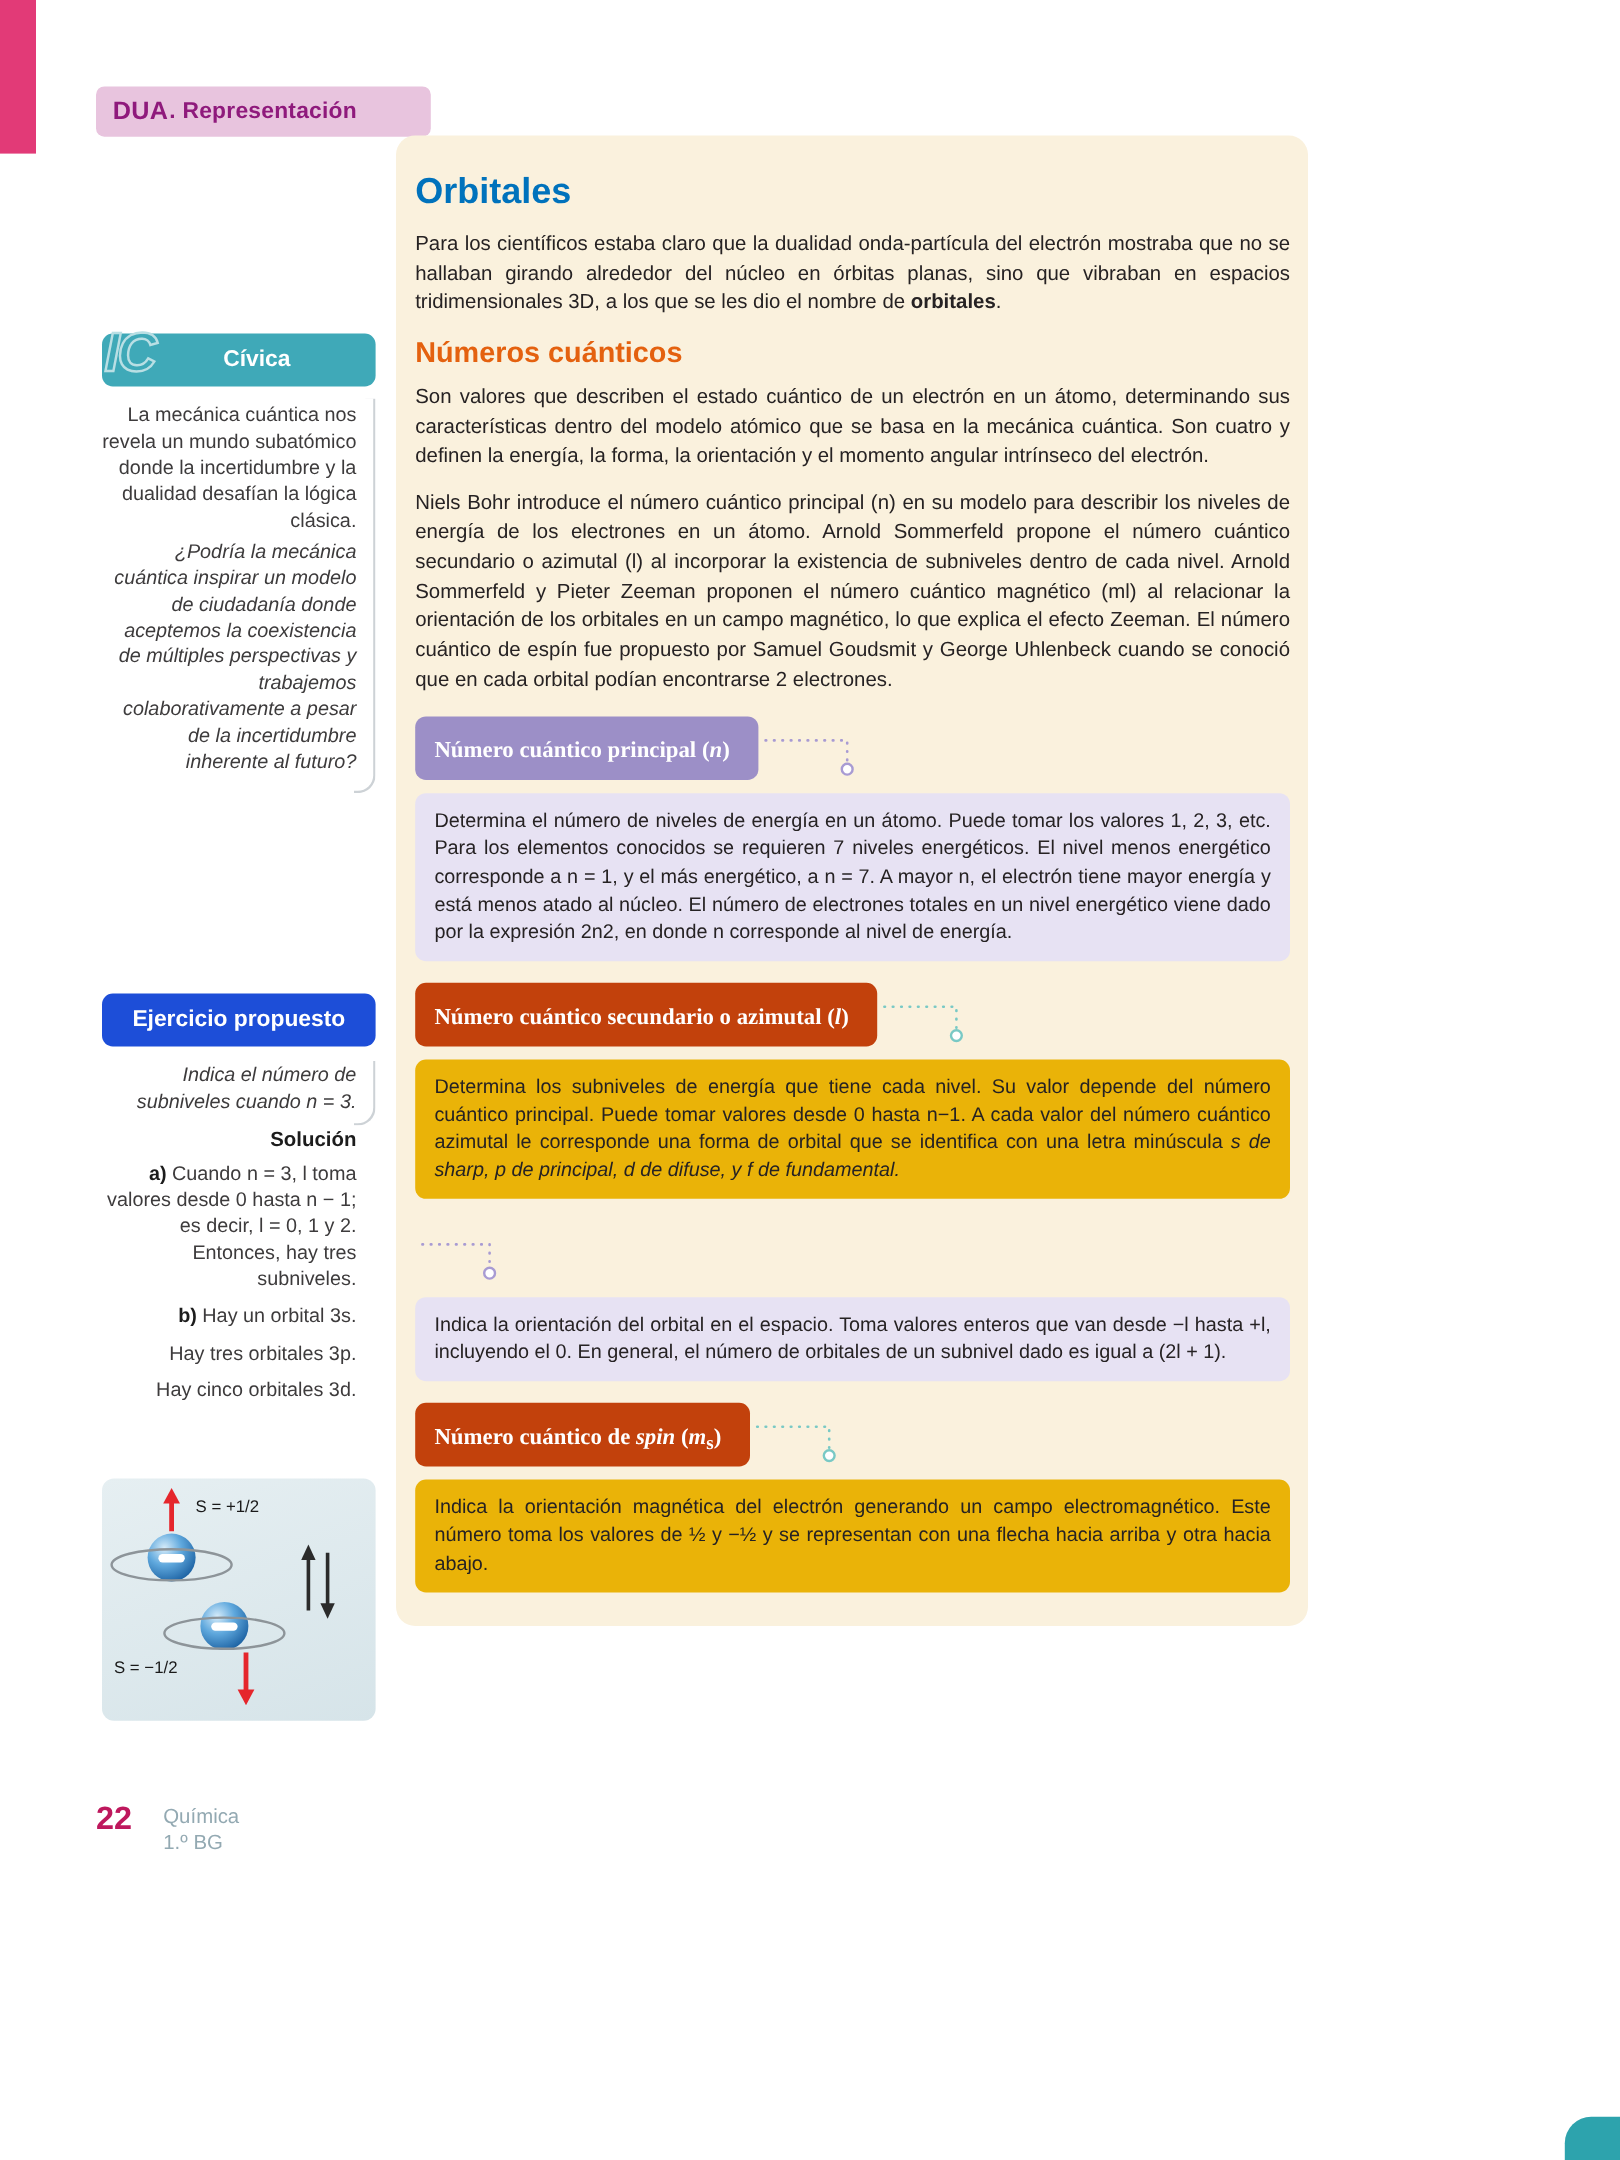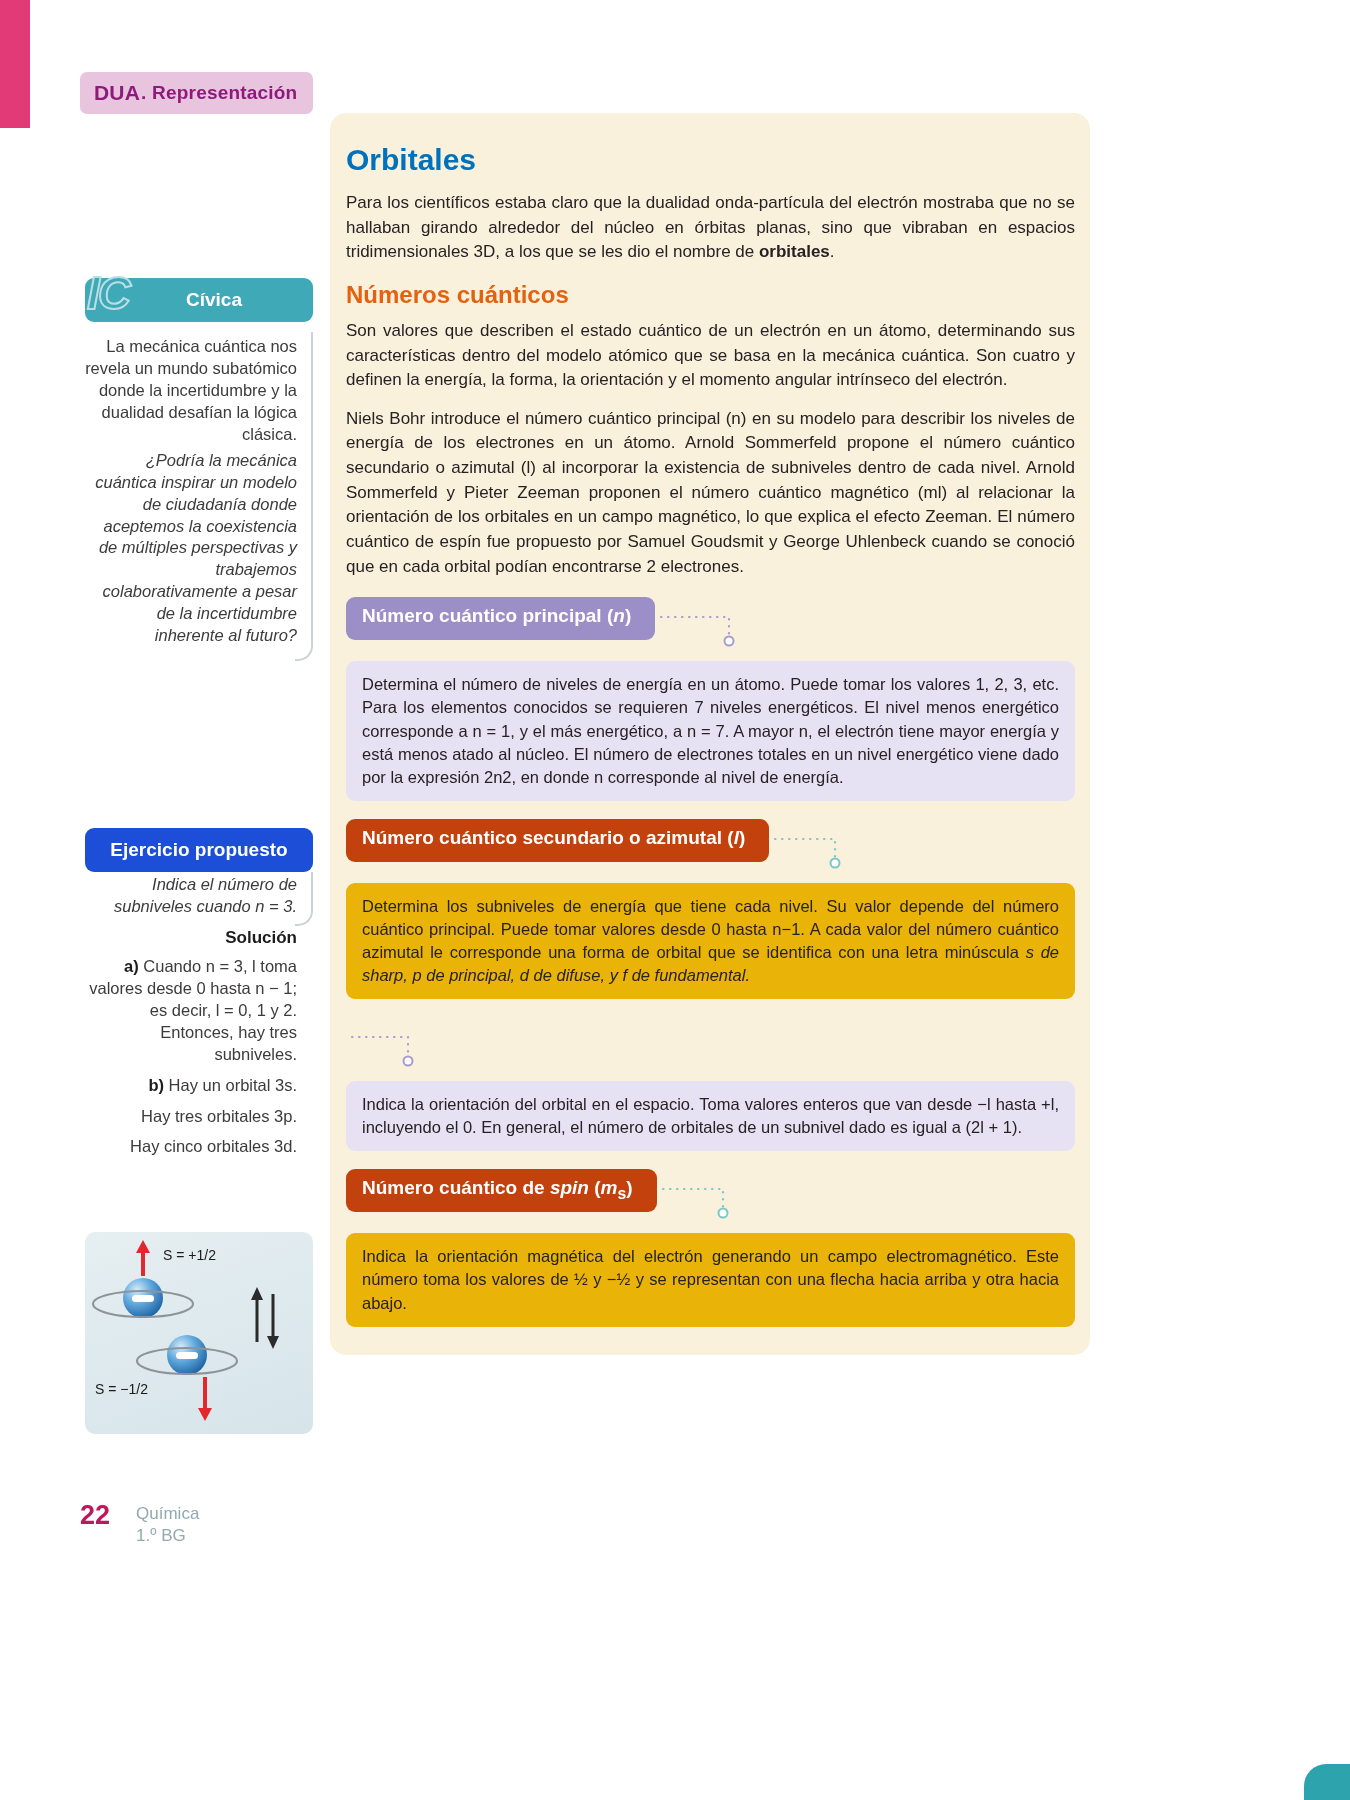--- a/index.html
+++ b/index.html
@@ -4,36 +4,36 @@
 <style>
   * { margin:0; padding:0; box-sizing:border-box; }
   html,body { background:#ffffff; }
   body { font-family:"Liberation Sans", sans-serif; color:#232021; }
   .page { position:relative; width:1350px; height:1800px; background:#ffffff; overflow:hidden; }
 
   
   .accent-bar { position:absolute; left:0; top:0; width:30px; height:128px; background:#e23a77; }
 
   
-  .dua-badge { position:absolute; left:80px; top:72px; width:233px; height:42px; background:#e8c4de;
+  .dua-badge { position:absolute; left:80px; top:72px; width:279px; height:42px; background:#e8c4de;
                border-radius:7px; display:flex; align-items:center; padding-left:14px;
                color:#8f1a7c; font-size:19px; font-weight:bold; letter-spacing:.2px; }
   .dua-badge .dua-bold { font-size:21px; margin-right:1px; }
 
   
   .content { position:absolute; left:330px; top:113px; width:760px; background:#faf1dd;
              border-radius:16px; padding:26px 15px 28px 16px; }
   .content h1 { color:#0072bc; font-size:30px; font-weight:bold; margin:4px 0 14px 0; }
   .content h2 { color:#e4610f; font-size:24px; font-weight:bold; margin:16px 0 10px 0; }
   .content p.body { font-size:17px; line-height:1.45; text-align:justify; margin-bottom:14px; color:#262223; }
 
   
   .card-head { display:flex; align-items:flex-start; margin:18px 0 10px 0; }
-  .pill { display:inline-block; color:#fff; font-weight:bold; font-size:19px; padding:8px 24px 9px 16px;
-          border-radius:9px; white-space:nowrap; }
+  .pill { display:inline-block; color:#fff; font-weight:bold; font-size:19px; padding:18px 24px 9px 16px;
+          border-radius:9px; white-space:nowrap;font-family:Liberation Serif, serif; }
   .theme-purple .pill { background:#9c8fc7; }
   .theme-teal   .pill { background:#c2410c; }
   .card-body { border-radius:9px; padding:12px 16px; font-size:16.5px; line-height:1.4; text-align:justify; color:#262223; }
   .theme-purple .card-body { background:#e7e2f3; }
   .theme-teal   .card-body { background:#eab308; }
   .connector { margin-left:4px; margin-top:6px; overflow:visible; }
   .conn-path { fill:none; stroke-width:2.2; stroke-dasharray:0.5 6.5; stroke-linecap:round; }
   .conn-dot  { fill:#ffffff; stroke-width:2; }
   .theme-purple .conn-path, .theme-purple .conn-dot { stroke:#a89bd3; }
   .theme-teal   .conn-path, .theme-teal   .conn-dot { stroke:#79c9c5; }
@@ -48,21 +48,21 @@
   .civica-body { position:relative; margin-top:14px; padding-right:16px; text-align:right;
                  font-size:16.5px; line-height:1.33; color:#3d3b3c; }
   .bracket { position:absolute; right:0; width:18px; border-right:2px solid #cdd2d6;
              border-bottom:2px solid #cdd2d6; border-bottom-right-radius:15px; }
   .civica-body .bracket { top:-4px; bottom:-14px; }
   .civica-body p { margin-bottom:4px; }
   .italic { font-style:italic; }
 
   .exercise { position:absolute; left:85px; top:828px; width:228px; }
   .exercise .side-head { background:#1d4ed8; }
-  .ex-prompt { position:relative; margin-top:2px; padding-right:16px; text-align:right;
+  .ex-prompt { position:relative; margin-top:14px; padding-right:16px; text-align:right;
                font-size:16.5px; line-height:1.33; color:#3d3b3c; font-style:italic; }
   .ex-prompt .bracket { top:-2px; bottom:-8px; }
   .ex-solution { text-align:right; padding-right:16px; font-size:17px; font-weight:bold; color:#1c1c1c; margin:10px 0 8px 0; }
   .ex-item { text-align:right; padding-right:16px; font-size:16.5px; line-height:1.33; color:#3d3b3c; margin-bottom:9px; }
   .ex-item b { color:#1c1c1c; }
 
   .spin-box { position:absolute; left:85px; top:1232px; width:228px; height:202px; border-radius:10px;
               background:linear-gradient(160deg,#e6eff2 0%,#d6e4e9 100%); }
   .spin-label { font-size:14px; fill:#1a1a1a; font-family:"Liberation Sans", sans-serif; }
 

